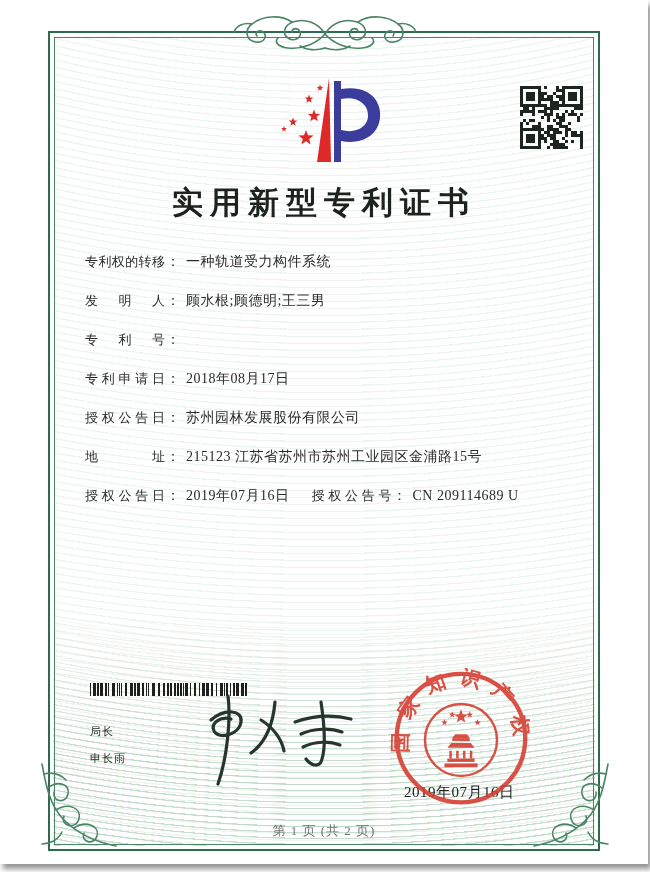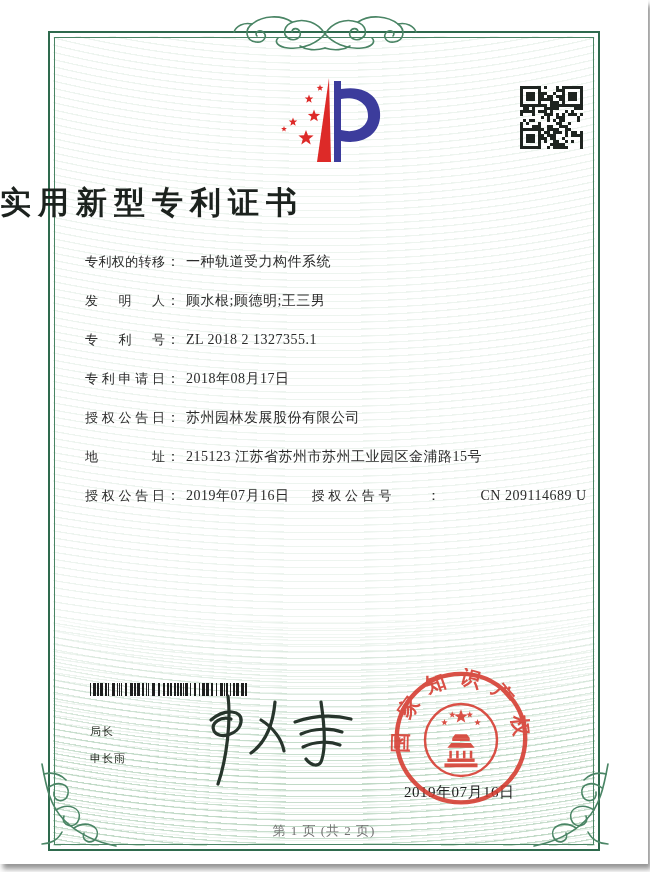--- a/index.html
+++ b/index.html
@@ -18,30 +18,30 @@
           var(--guilloche_green,#9cc4a6) 0 1px, rgba(255,255,255,0) 1.5px 7px);}
   .g-bottom{position:absolute;left:53px;right:53px;top:620px;bottom:18px;opacity:.55;
         background:repeating-radial-gradient(1800px circle at 50% -1300px,
           var(--guilloche_green,#9cc4a6) 0 1px, rgba(255,255,255,0) 1.5px 6px);
         -webkit-mask-image:linear-gradient(rgba(0,0,0,.15),#000 60%);
         mask-image:linear-gradient(rgba(0,0,0,.15),#000 60%);}
   .cert-no{position:absolute;left:88px;top:88px;font-size:14.5px;letter-spacing:1.5px;
         color:var(--ink,#2b2b2b);}
   .logo{position:absolute;left:276px;top:74px;}
   .qr{position:absolute;left:520px;top:86px;}
-  .title{position:absolute;left:0;right:0;top:182px;margin:0;
+  .title{position:absolute;left:0;right:0;top:182px;margin:0;text-align:center;
         font-size:31px;font-weight:600;letter-spacing:7px;color:#1c221e;}
   .fields{position:absolute;left:85px;top:252px;width:510px;color:var(--ink,#2b2b2b);}
   .frow{height:39px;display:flex;align-items:flex-start;font-size:14px;line-height:20px;}
   .flabel{display:inline-block;width:80px;height:20px;overflow:hidden;font-size:13px;
         text-align:justify;text-align-last:justify;}
   .flabel::after{content:"";display:inline-block;width:100%;height:0;}
   .fcolon{margin:0 6px 0 1px;}
   .fvalue{letter-spacing:.5px;white-space:nowrap;}
-  .pair2{margin-left:22px;display:flex;gap:34px;}
+  .pair2{margin-left:22px;display:flex;}
   .body-text{position:absolute;left:85px;top:524px;width:486px;color:#23281f;}
   .body-text p{margin:0;font-size:13.5px;line-height:26px;font-style:italic;
         text-indent:2em;text-align:justify;letter-spacing:.4px;}
   .barcode{position:absolute;left:90px;top:683px;}
   .signer{position:absolute;left:90px;top:724px;font-size:11px;color:#23281f;}
   .signer div{margin-bottom:12px;letter-spacing:1px;}
   .signature{position:absolute;left:183px;top:690px;}
   .seal-date{position:absolute;left:404px;top:783px;font-size:15px;color:#1c1c1c;
         letter-spacing:.5px;z-index:4;}
   .seal{position:absolute;left:388px;top:668px;z-index:5;}
@@ -288,21 +288,20 @@
       <span class="fvalue">一种轨道受力构件系统</span>
     </div>
     <div class="frow">
       <span class="flabel">发明人</span>
           <span class="fcolon">：</span>
       <span class="fvalue">顾水根;顾德明;王三男</span>
     </div>
     <div class="frow">
       <span class="flabel">专利号</span>
           <span class="fcolon">：</span>
-      <span class="fvalue">ZL 2018 2 1327355.1</span>
     </div>
     <div class="frow">
       <span class="flabel">专利申请日</span>
           <span class="fcolon">：</span>
       <span class="fvalue">2018年08月17日</span>
     </div>
     <div class="frow">
       <span class="flabel">授权公告日</span>
           <span class="fcolon">：</span>
       <span class="fvalue">苏州园林发展股份有限公司</span>

